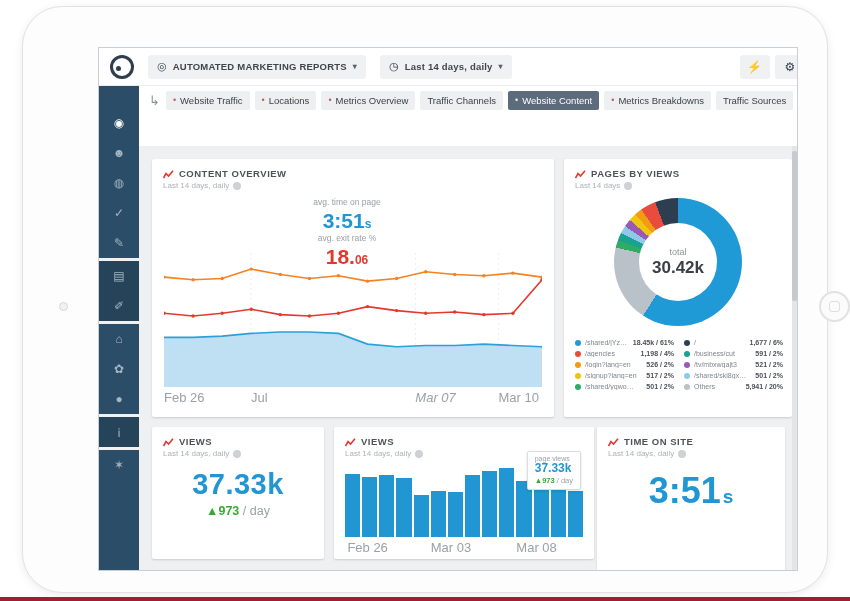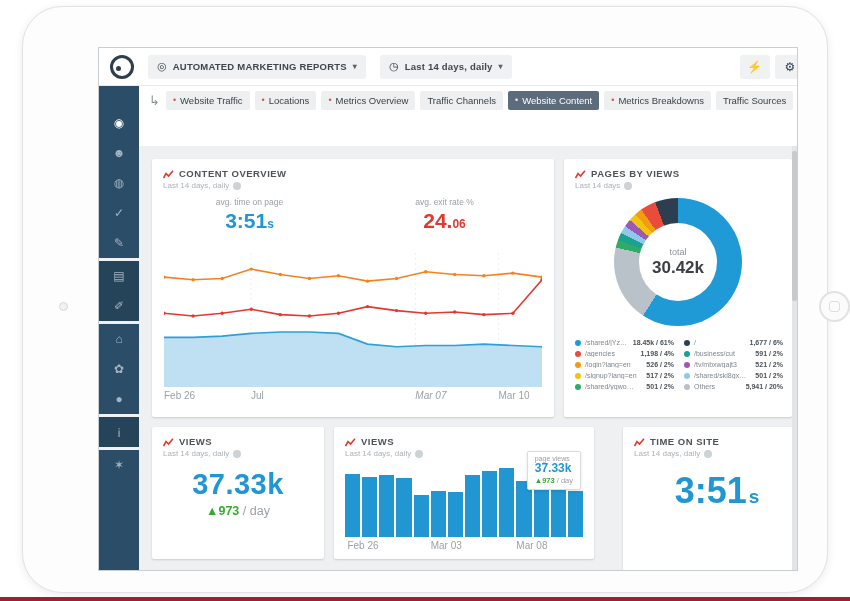--- a/index.html
+++ b/index.html
@@ -69,39 +69,39 @@
   .dashboard { position: absolute; left: 40px; top: 98px; right: 0; bottom: 0; background: #eef0f1; }
   .scroll-rail  { position: absolute; right: 0; top: 0; width: 5px; height: 100%; background: #e3e5e7; }
   .scroll-thumb { position: absolute; right: 0; top: 5px; width: 5px; height: 150px;
                   background: #c6cacd; border-radius: 2px; }
 
   .card { position: absolute; background: #fff; border-radius: 2px; box-shadow: 0 1px 2px rgba(40,50,60,.18); }
   #card-overview   { left: 13px;  top: 13px;  width: 402px; height: 258px; }
   #card-pages      { left: 425px; top: 13px;  width: 228px; height: 258px; }
   #card-views-num  { left: 13px;  top: 281px; width: 172px; height: 132px; }
   #card-views-bars { left: 195px; top: 281px; width: 260px; height: 132px; }
-  #card-time       { left: 484px; top: 281px; width: 188px; height: 171px; }
+  #card-time       { left: 458px; top: 281px; width: 188px; height: 171px; }
 
   .card-head { padding: 9px 11px 0; }
   .card-title-row { display: flex; align-items: flex-end; gap: 5px; }
   .mini-icon svg { display: block; }
   .card-title { font-size: 9.5px; font-weight: bold; color: #4c5257; letter-spacing: .5px; }
   .card-sub-row { display: flex; align-items: center; gap: 4px; margin-top: 2px; font-size: 8px; color: #abb2b8; }
   .help-dot { width: 8px; height: 8px; border-radius: 50%; background: #cdd2d6; flex: 0 0 auto; }
 
   
-  .ov-metrics { position: absolute; left: 0; right: 12px; top: 38px; display: flex; }
+  .ov-metrics { position: absolute; left: 0; right: 12px; top: 38px; display: flex; flex-direction: column; }
   .metric { flex: 1; text-align: center; }
   .metric-label { font-size: 8.5px; color: #98a0a6; }
   .metric-value { font-size: 21px; font-weight: bold; margin-top: 2px; }
   .metric-small { font-size: 12px; }
   .ov-chart-wrap { position: absolute; left: 12px; right: 12px; top: 94px; height: 134px; }
   #ov-chart { width: 100%; height: 100%; display: block; }
   .x-labels { position: absolute; left: 0; right: 0; top: 100%; height: 12px; margin-top: 3px; }
-  .x-labels span { position: absolute; top: 0; font-size: 10px; color: #9aa1a7; white-space: nowrap; }
+  .x-labels span { position: absolute; top: 0; font-size: 13px; color: #9aa1a7; white-space: nowrap; }
 
   
   .donut { position: relative; width: 128px; height: 128px; border-radius: 50%; margin: 8px auto 0; }
   .donut-hole { position: absolute; inset: 25px; background: #fff; border-radius: 50%;
                 display: flex; flex-direction: column; align-items: center; justify-content: center; gap: 1px; }
   .donut-total-label { font-size: 9px; color: #8d949a; }
   .donut-total-value { font-size: 17px; font-weight: bold; color: #3b4045; }
   .legend { position: absolute; left: 11px; right: 9px; top: 180px; display: flex; gap: 10px; }
   .lg-col { flex: 1; display: flex; flex-direction: column; gap: 4px; min-width: 0; }
   .lg-row { display: flex; align-items: center; gap: 4px; font-size: 7px; overflow: hidden; }
@@ -260,21 +260,21 @@
               <span class="help-dot"></span>
             </div>
           </div>
           <div class="ov-metrics" id="ov-metrics">
               <div class="metric">
                 <div class="metric-label">avg. time on page</div>
                 <div class="metric-value" style="color: rgb(33, 150, 211);"><span>3:51</span><span class="metric-small">s</span></div>
               </div>
               <div class="metric">
                 <div class="metric-label">avg. exit rate %</div>
-                <div class="metric-value" style="color: rgb(226, 57, 47);"><span>24.</span><span class="metric-small">06</span></div>
+                <div class="metric-value" style="color: rgb(226, 57, 47);"><span>18.</span><span class="metric-small">06</span></div>
               </div>
             </div>
           <div class="ov-chart-wrap">
             <svg id="ov-chart" viewBox="0 0 378 134" preserveAspectRatio="none">
                 <line x1="86.94" x2="86.94" y1="0" y2="134" stroke="#eceef0" stroke-dasharray="2,3"></line>
                 <line x1="251.37" x2="251.37" y1="0" y2="134" stroke="#eceef0" stroke-dasharray="2,3"></line>
                 <line x1="334.53000000000003" x2="334.53000000000003" y1="0" y2="134" stroke="#eceef0" stroke-dasharray="2,3"></line>
                 <polygon points="0,84.42 29.07692307692308,84.42 58.15384615384616,83.08 87.23076923076924,80.4 116.30769230769232,79.06 145.3846153846154,79.06 174.46153846153848,80.4 203.53846153846152,91.12 232.61538461538464,93.80000000000001 261.6923076923077,92.46000000000001 290.7692307692308,92.46000000000001 319.84615384615387,91.12 348.92307692307696,92.46000000000001 378,93.80000000000001 378,134 0,134" fill="#bfdff2"></polygon>
                 <polyline points="0,84.42 29.07692307692308,84.42 58.15384615384616,83.08 87.23076923076924,80.4 116.30769230769232,79.06 145.3846153846154,79.06 174.46153846153848,80.4 203.53846153846152,91.12 232.61538461538464,93.80000000000001 261.6923076923077,92.46000000000001 290.7692307692308,92.46000000000001 319.84615384615387,91.12 348.92307692307696,92.46000000000001 378,93.80000000000001" fill="none" stroke="#2e9fd8" stroke-width="1.6"></polyline>
                 <polyline points="0,24.120000000000005 29.07692307692308,26.799999999999997 58.15384615384616,25.459999999999994 87.23076923076924,16.08 116.30769230769232,21.439999999999998 145.3846153846154,25.459999999999994 174.46153846153848,22.78 203.53846153846152,28.14 232.61538461538464,25.459999999999994 261.6923076923077,18.760000000000005 290.7692307692308,21.439999999999998 319.84615384615387,22.78 348.92307692307696,20.10000000000001 378,24.120000000000005" fill="none" stroke="#f5821f" stroke-width="1.6"></polyline>

